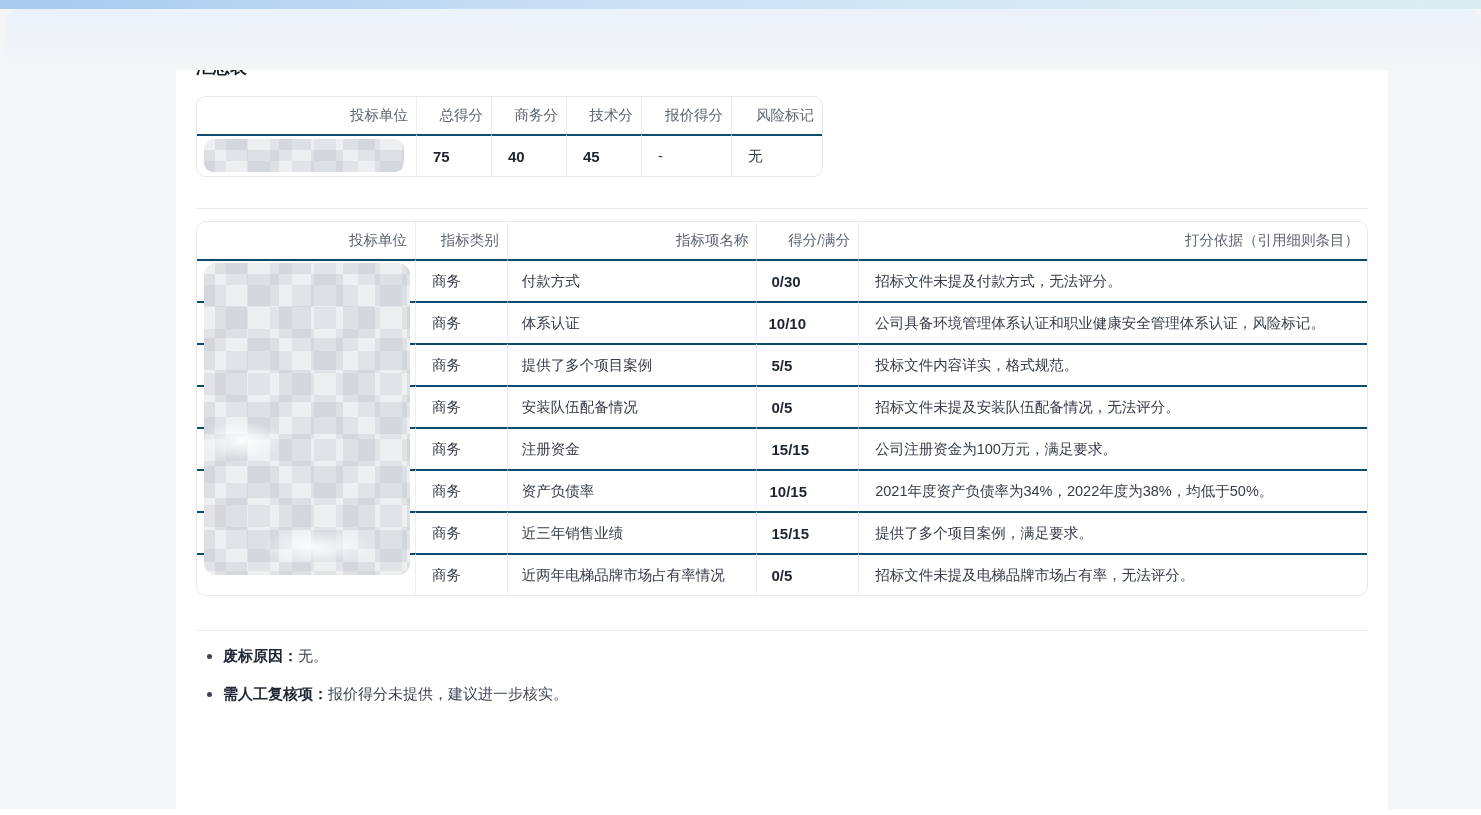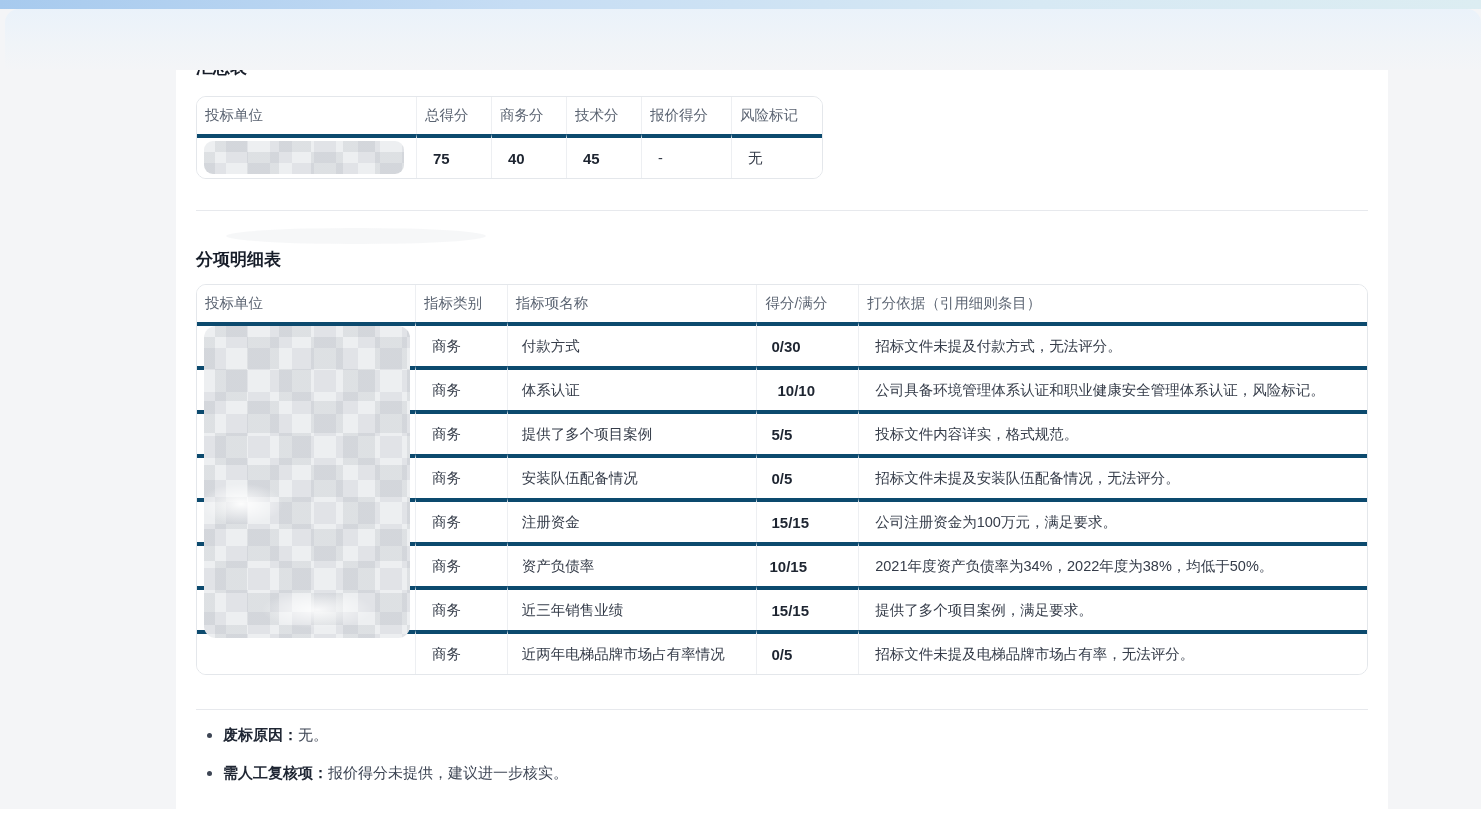--- a/index.html
+++ b/index.html
@@ -29,28 +29,28 @@
     margin:0;font-size:17px;line-height:24px;font-weight:700;color:#171d29;
   }
   h2.clipped{margin-top:-14px;}
   
   .tblwrap{
     position:relative;display:inline-block;
     border:1px solid #e4e7eb;border-radius:10px;overflow:hidden;background:#fff;
   }
   table.tbl{border-collapse:separate;border-spacing:0;table-layout:fixed;}
   .tbl th{
-    font-weight:400;color:#5b6472;font-size:14.5px;text-align:left;
+    font-weight:400;color:#5b6472;font-size:14.5px;text-align:right;
     height:37px;padding:0 8px;border-right:1px solid #edeff2;background:#fff;
   }
   .t1 .tbl th{height:37px;}
   .tbl th:last-child,.tbl td:last-child{border-right:none;}
   .tbl td{
     height:40px;padding:0 0 0 16px;font-size:14.5px;color:#353c49;
-    border-right:1px solid #edeff2;border-top:4px solid #0c4a6e;background:#fff;
+    border-right:1px solid #edeff2;border-top:2px solid #0c4a6e;background:#fff;
     white-space:nowrap;overflow:hidden;
   }
   .tbl td.b{font-weight:700;color:#1e2531;font-size:15px;}
   .tbl td.company{padding:0;position:relative;}
   
   .redact{
     background:
       repeating-conic-gradient(rgba(140,146,158,0.16) 0% 25%, rgba(255,255,255,0) 0% 50%) 11px 11px / 64px 64px,
       repeating-conic-gradient(#e1e3e7 0% 25%, #edeff1 0% 50%) 0 0 / 44px 44px;
   }
@@ -121,21 +121,20 @@
             <td>-</td>
             <td>无</td>
           </tr>
         </tbody>
       </table>
     </div>
     <div class="spill" style="left:50px;top:172px;width:260px;height:16px;"></div>
 
     <hr class="divider" style="margin-top:27px;">
 
-    <h2 class="sec-title" style="margin-top:37px;">分项明细表</h2>
 
     <div class="tblwrap" style="margin-top:12px;">
       <table class="tbl">
         <colgroup>
           <col style="width:220px">
             <col style="width:92px">
             <col style="width:250px">
           <col style="width:102px">
             <col style="width:508px">
         </colgroup>
@@ -153,21 +152,21 @@
             <td class="company"></td>
             <td>商务</td>
             <td style="padding-left:14px">付款方式</td>
             <td class="b" style="padding-left:14px">0/30</td>
             <td>招标文件未提及付款方式，无法评分。</td>
           </tr>
           <tr>
             <td class="company"></td>
             <td>商务</td>
             <td style="padding-left:14px">体系认证</td>
-            <td class="b" style="padding-left:20px">10/10</td>
+            <td class="b" style="padding-left:11px">10/10</td>
             <td>公司具备环境管理体系认证和职业健康安全管理体系认证，风险标记。</td>
           </tr>
           <tr>
             <td class="company"></td>
             <td>商务</td>
             <td style="padding-left:14px">提供了多个项目案例</td>
             <td class="b" style="padding-left:14px">5/5</td>
             <td>投标文件内容详实，格式规范。</td>
           </tr>
           <tr>

